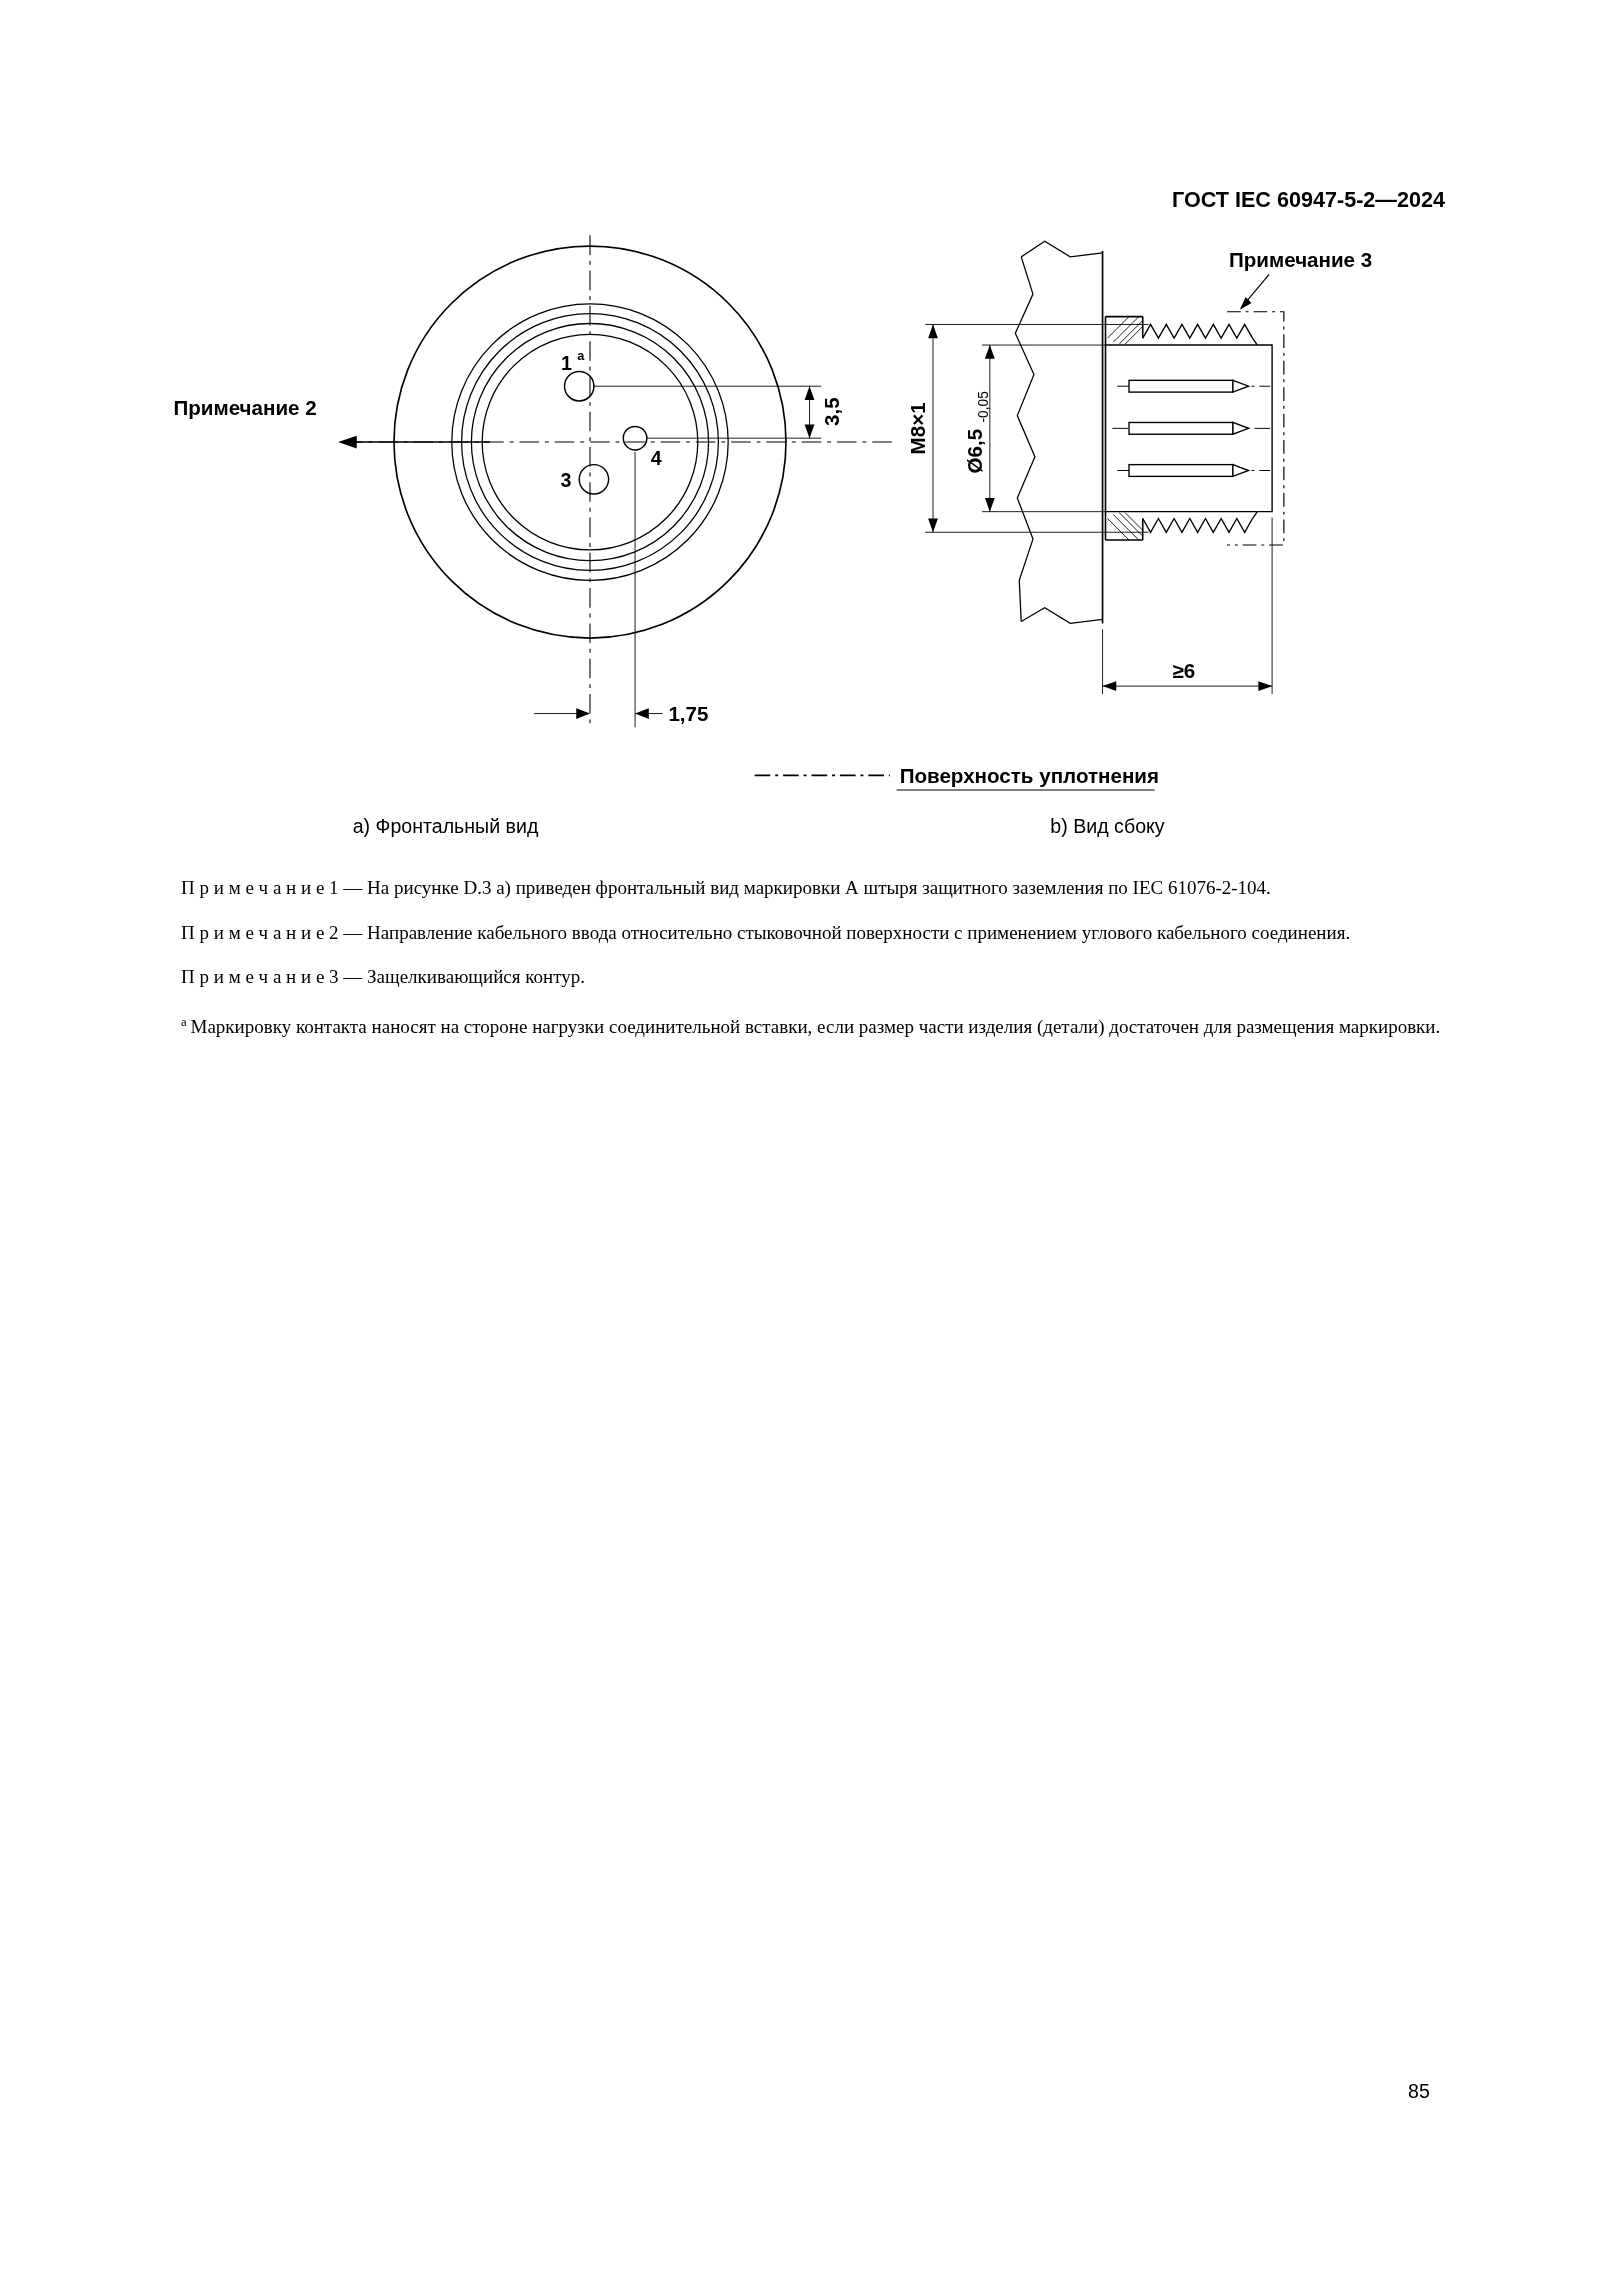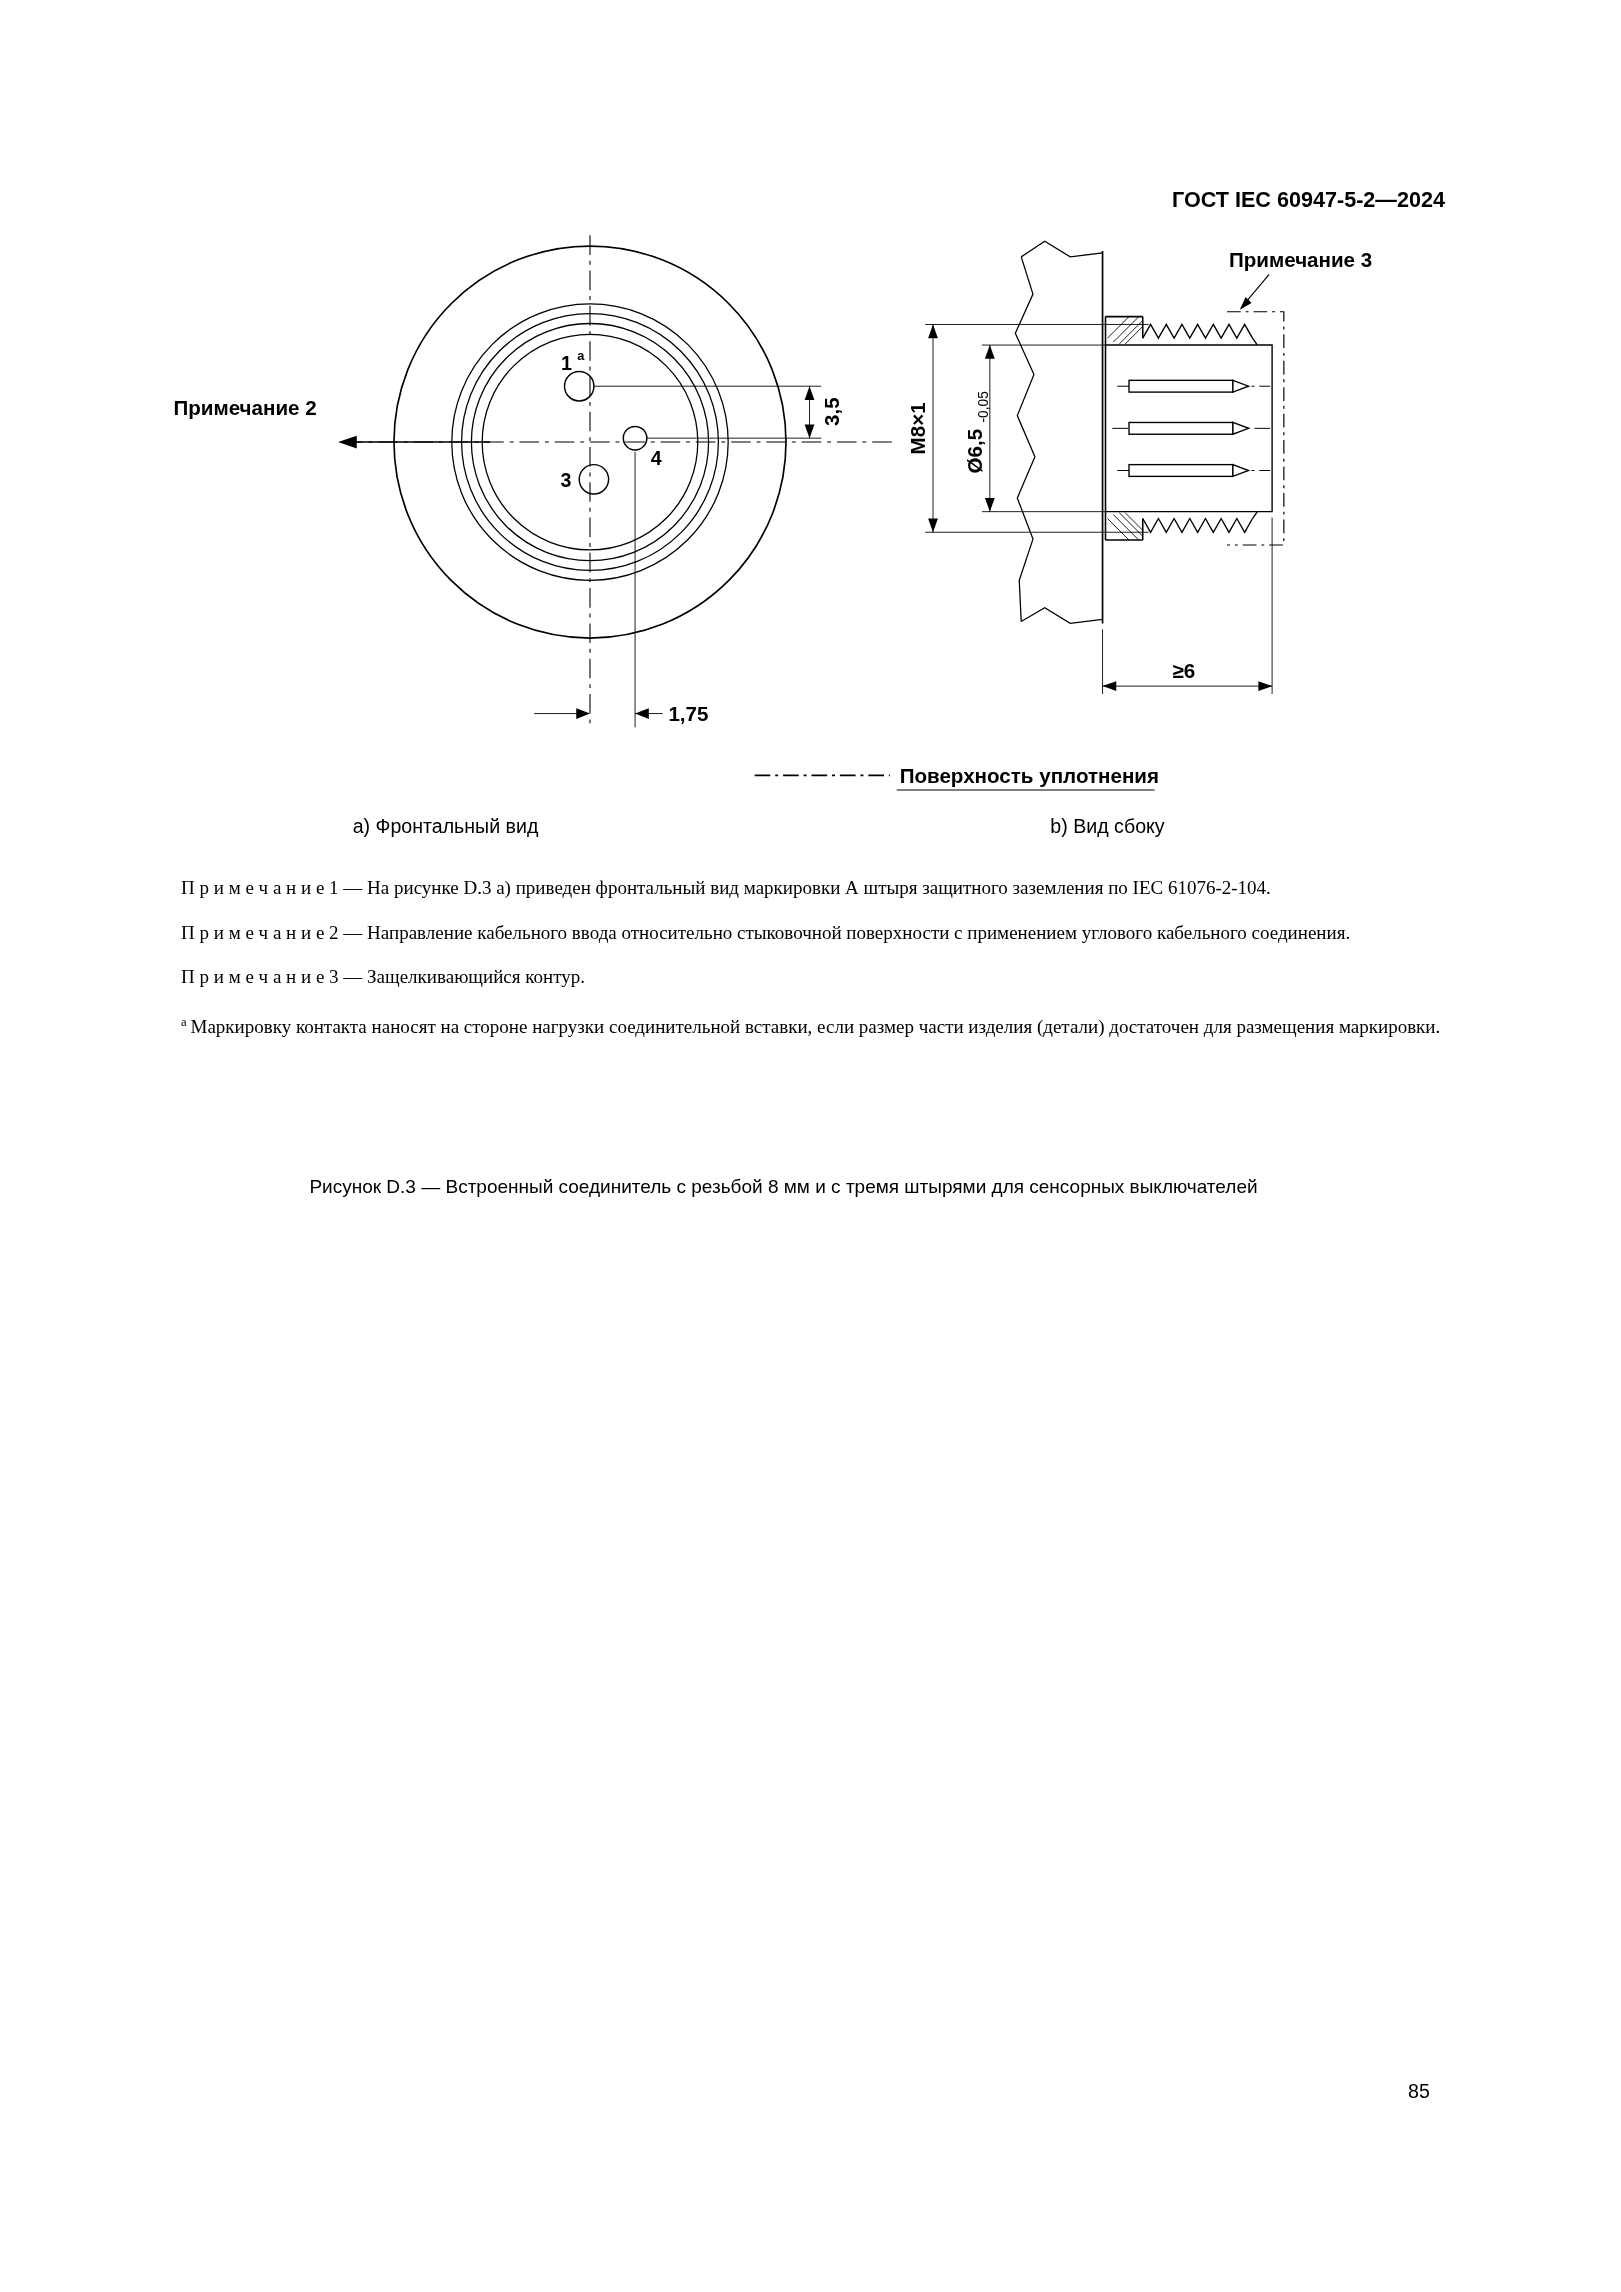--- a/index.html
+++ b/index.html
@@ -176,19 +176,18 @@
   <div class="caption caption-b">b) Вид сбоку</div>
 
   <div class="notes">
     <p>П р и м е ч а н и е   1 — На рисунке D.3 a) приведен фронтальный вид маркировки А штыря защитного заземления по IEC 61076-2-104.</p>
     <p>П р и м е ч а н и е   2 — Направление кабельного ввода относительно стыковочной поверхности с применением углового кабельного соединения.</p>
     <p>П р и м е ч а н и е   3 — Защелкивающийся контур.</p>
     <p><span class="sup-mark">a</span><span>Маркировку контакта наносят на стороне нагрузки соединительной вставки, если размер части изделия (детали) достаточен для размещения маркировки.</span></p>
   </div>
 
   <div class="figure-caption">
-    <div>Рисунок D.3 — Встроенный соединитель с резьбой 8 мм и с тремя штырями для сенсорных выключателей</div>
   </div>
 
   <div class="page-number">85</div>
 
 </div>
 
 
 </body></html>

